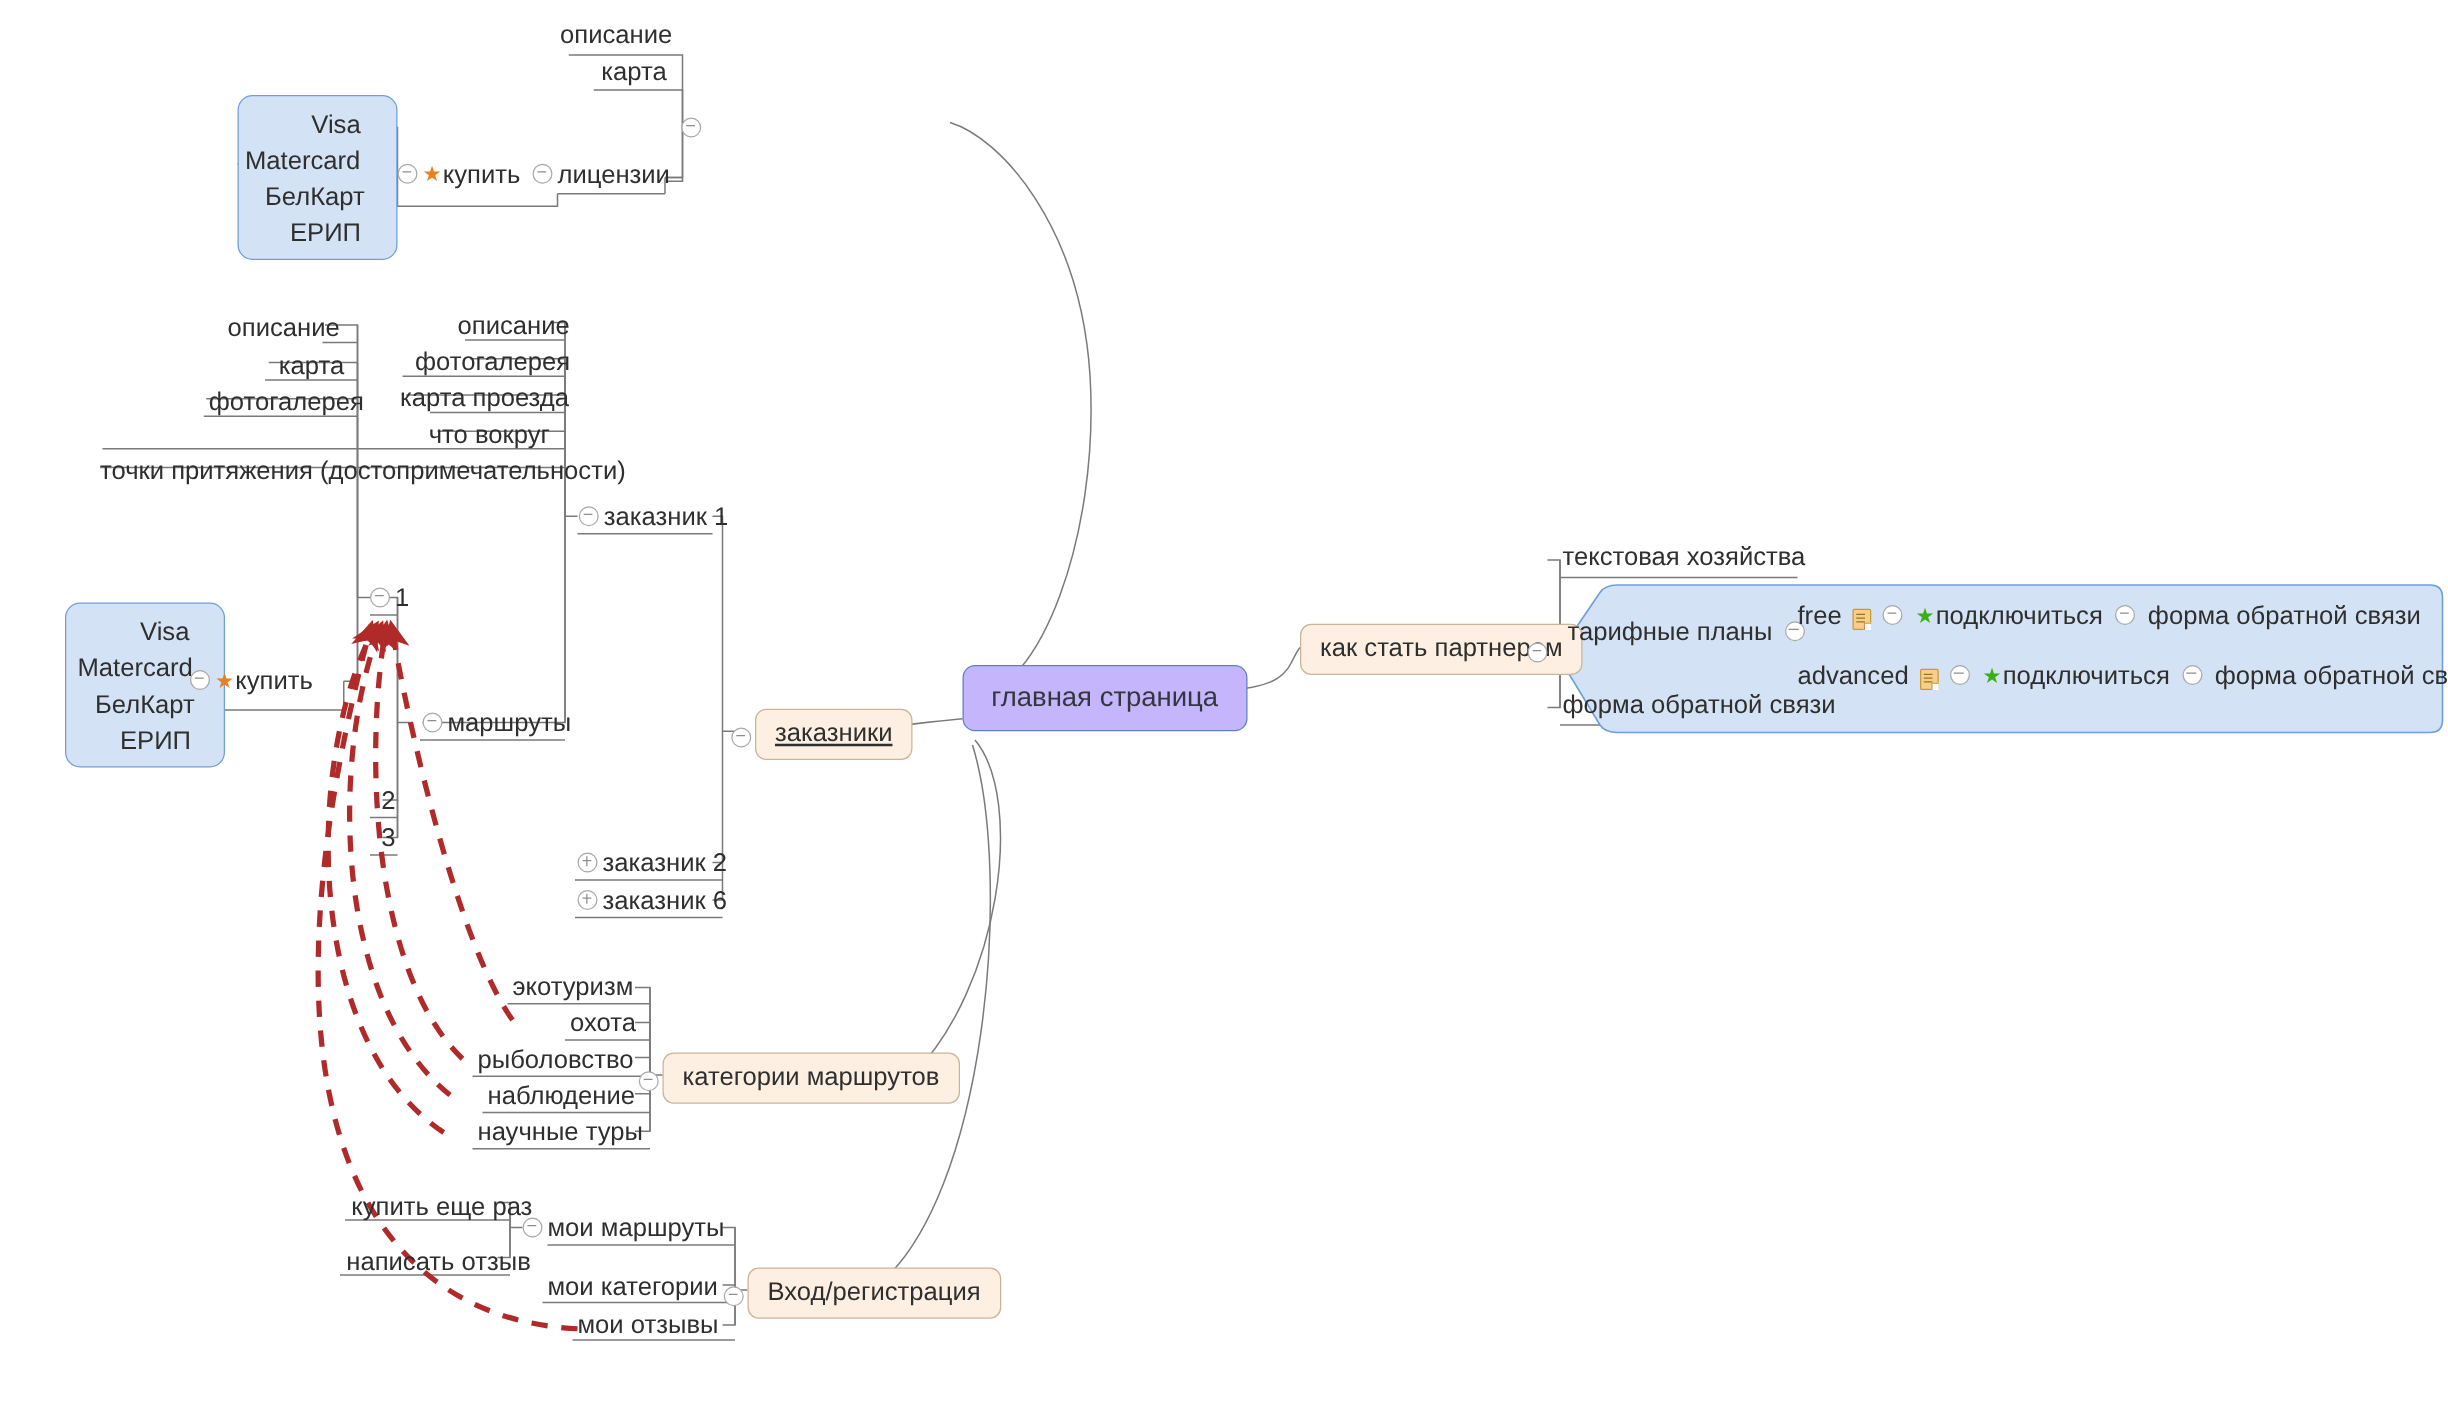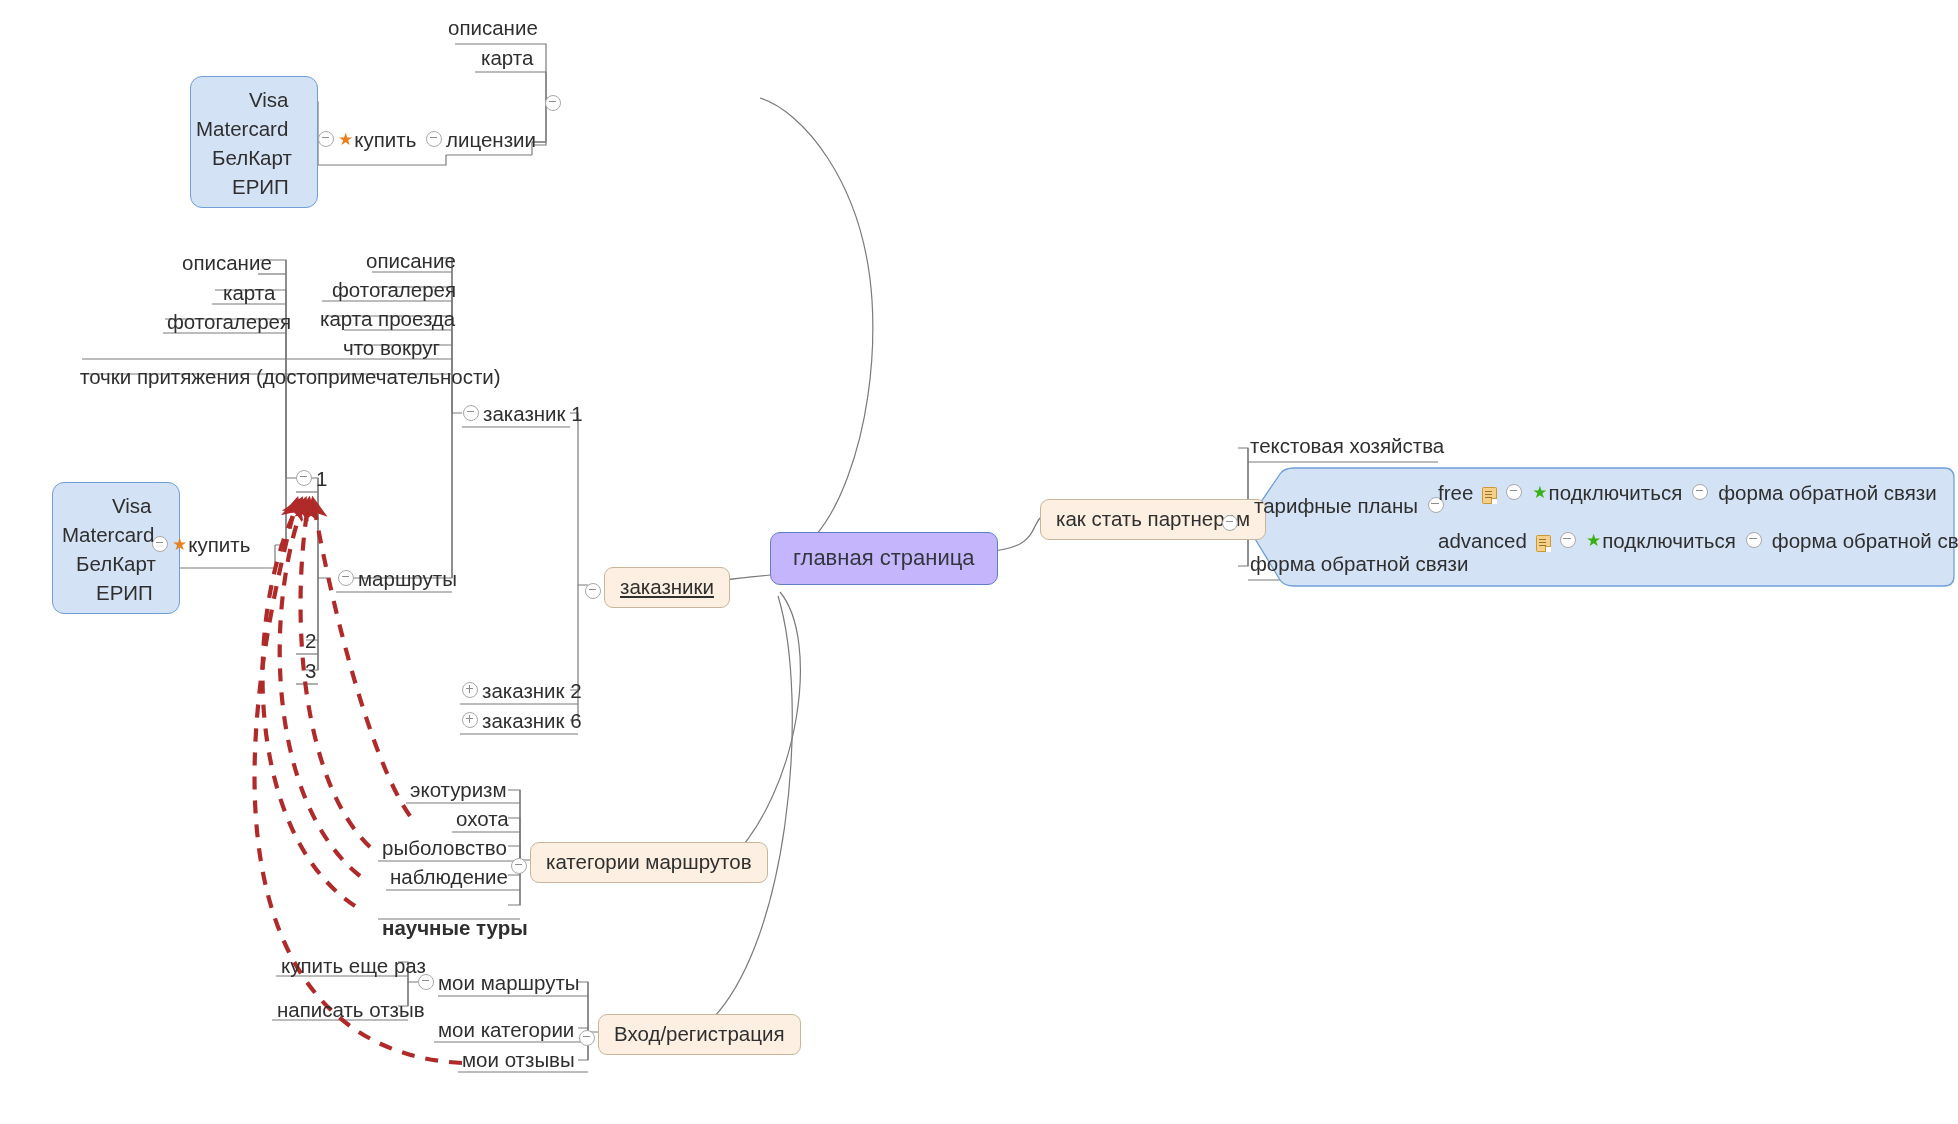--- a/index.html
+++ b/index.html
@@ -368,21 +368,21 @@
 
   <div class="tnode" style="left:112px;top:494px;">Visa</div>
   <div class="tnode" style="left:62px;top:523px;">Matercard</div>
   <div class="tnode" style="left:76px;top:552px;">БелКарт</div>
   <div class="tnode" style="left:96px;top:581px;">ЕРИП</div>
 
   <div class="tnode" style="left:410px;top:778px;">экотуризм</div>
   <div class="tnode" style="left:456px;top:807px;">охота</div>
   <div class="tnode" style="left:382px;top:836px;">рыболовство</div>
   <div class="tnode" style="left:390px;top:865px;">наблюдение</div>
-  <div class="tnode" style="left:382px;top:916px;font-weight:bold;">научные туры</div>
+  <div class="tnode" style="left:382px;top:894px;">научные туры</div>
 
   <div class="box" style="left:530px;top:842px;">категории маршрутов</div>
   <div class="tnode" style="left:511px;top:853px;">
     <span class="ico collapse"></span>
   </div>
 
   <div class="tnode" style="left:281px;top:954px;">купить еще раз</div>
   <div class="tnode" style="left:277px;top:998px;">написать отзыв</div>
 
   <div class="tnode" style="left:418px;top:971px;">

